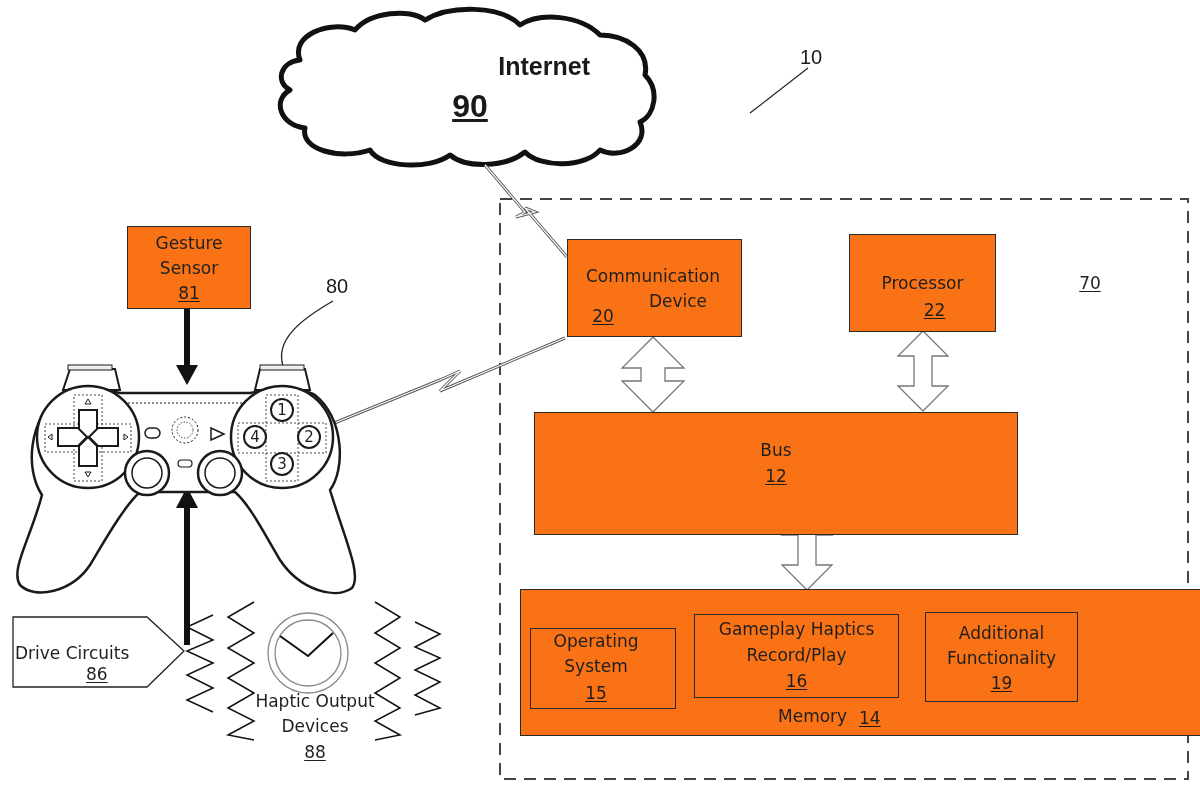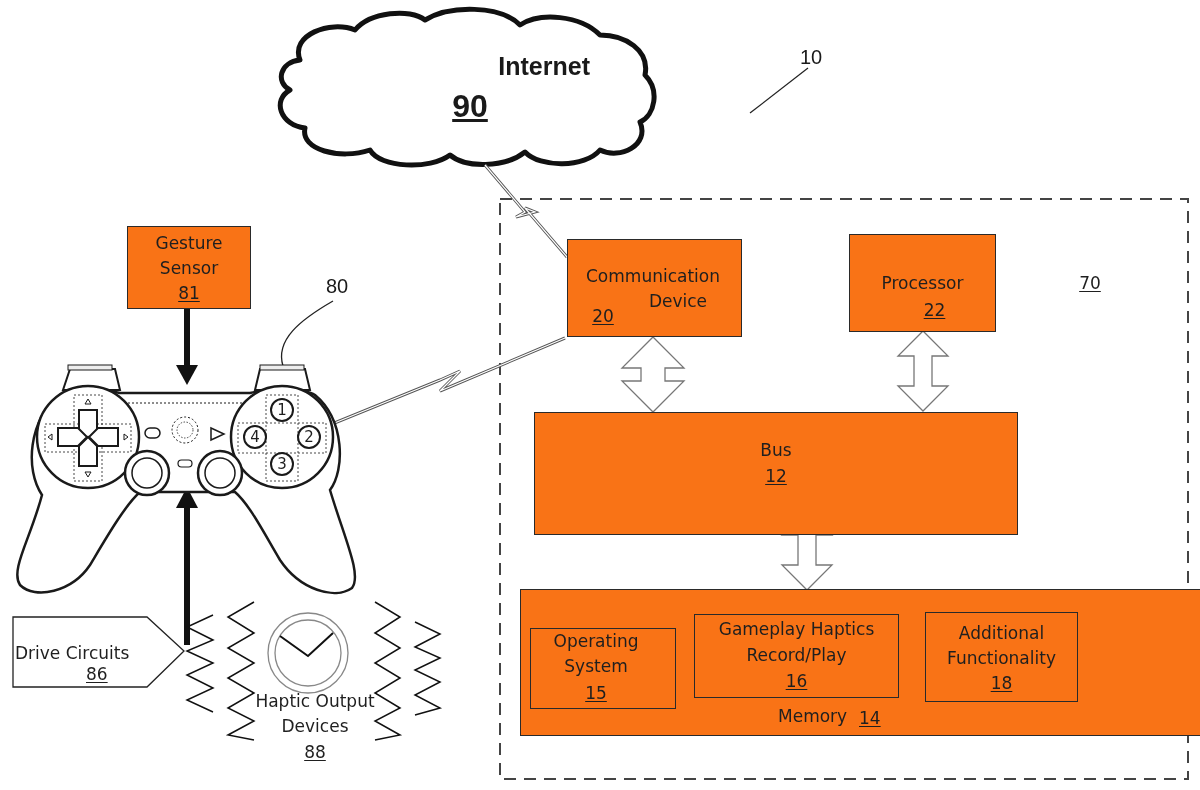--- a/index.html
+++ b/index.html
@@ -145,21 +145,21 @@
 
   <div class="box" style="left:694px; top:614px; width:205px; height:84px;">
     <div class="lbl" style="left:0; top:2px; width:203px;">Gameplay Haptics</div>
     <div class="lbl" style="left:0; top:28px; width:203px;">Record/Play</div>
     <div class="lbl ref" style="left:0; top:54px; width:203px;">16</div>
   </div>
 
   <div class="box" style="left:925px; top:612px; width:153px; height:90px;">
     <div class="lbl" style="left:0; top:8px; width:151px;">Additional</div>
     <div class="lbl" style="left:0; top:33px; width:151px;">Functionality</div>
-    <div class="lbl ref" style="left:0; top:58px; width:151px;">18</div>
+    <div class="lbl ref" style="left:0; top:58px; width:151px;">19</div>
   </div>
 
   <div class="lbl" style="left:778px; top:704px; width:80px; text-align:left;">Memory</div>
   <div class="lbl ref" style="left:859px; top:706px; width:26px; text-align:left;">14</div>
 
   <div class="box" style="left:127px; top:226px; width:124px; height:83px;">
     <div class="lbl" style="left:0; top:4px; width:122px;">Gesture</div>
     <div class="lbl" style="left:0; top:29px; width:122px;">Sensor</div>
     <div class="lbl ref" style="left:0; top:54px; width:122px;">81</div>
   </div>

